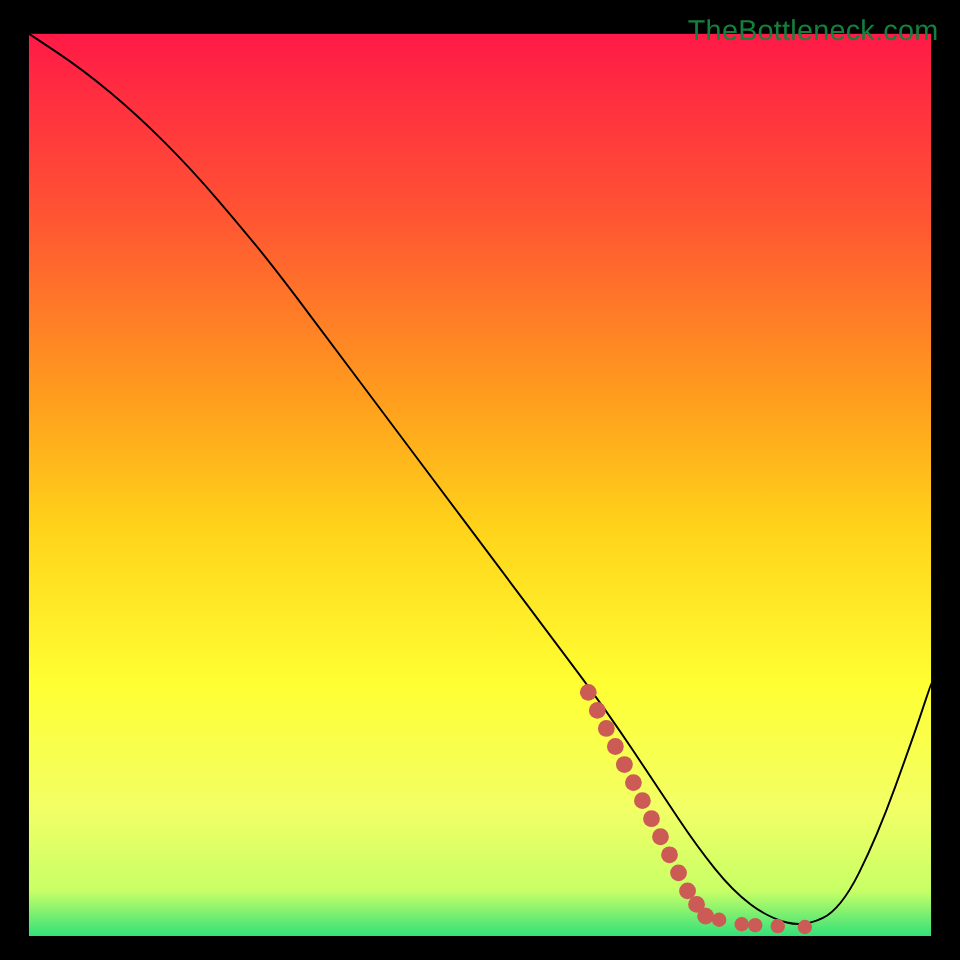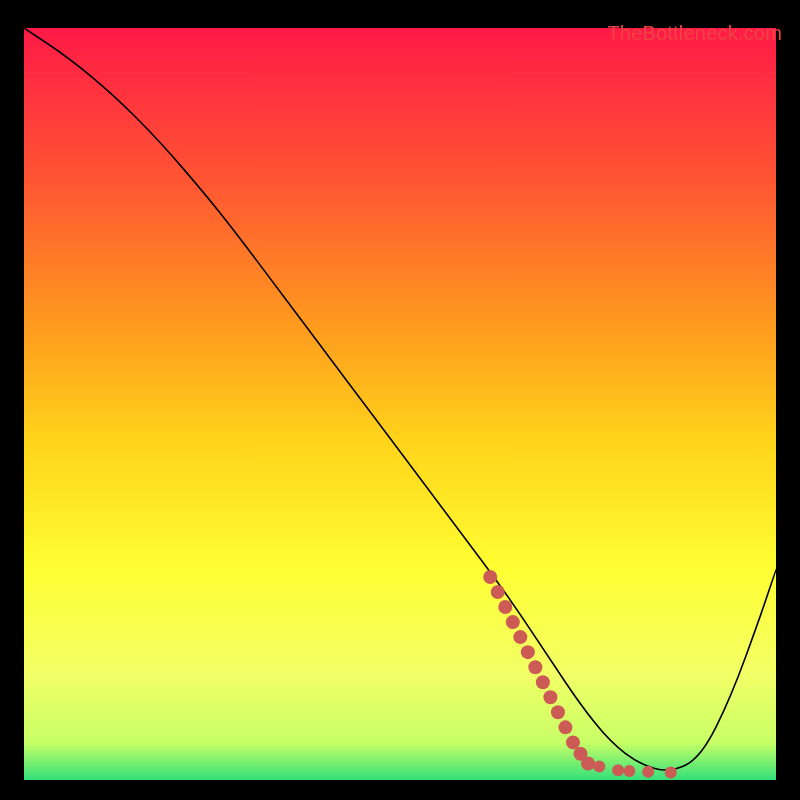--- a/index.html
+++ b/index.html
@@ -12,24 +12,24 @@
     font-family: Arial, sans-serif;
   }
   .container {
     position: relative;
     width: 800px;
     height: 800px;
     background: #000;
   }
   .watermark {
     position: absolute;
-    top: 22px;
+    top: 12px;
     right: 18px;
-    color: #ef4444;
-    font-size: 20px;
+    color: #15803d;
+    font-size: 24px;
     font-weight: 500;
     z-index: 10;
     letter-spacing: 0.2px;
   }
   .plot {
     position: absolute;
     left: 24px;
     top: 28px;
     width: 752px;
     height: 752px;

